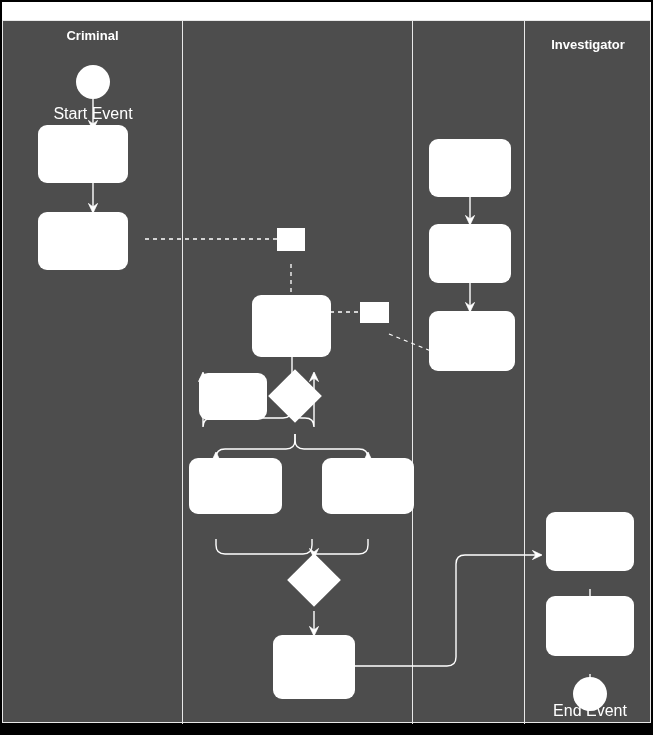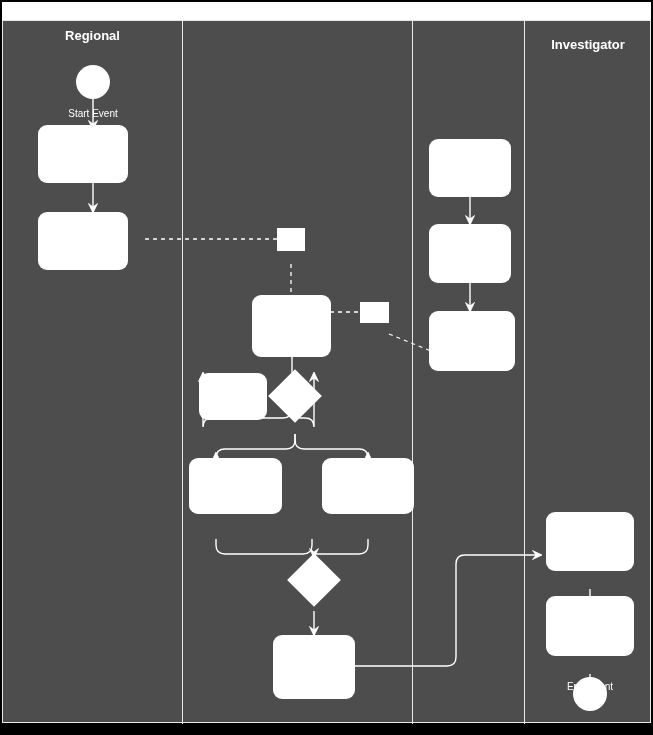--- a/index.html
+++ b/index.html
@@ -83,21 +83,21 @@
 
   .gateway {
     position: absolute;
     background: #ffffff;
     transform: rotate(45deg);
   }
 
   .event-label {
     position: absolute;
     color: #ffffff;
-    font-size: 10px;
+    font-size: 16px;
     text-align: center;
     white-space: nowrap;
     line-height: 12px;
   }
 
   
   #connectors {
     position: absolute;
     left: 0;
     top: 0;
@@ -113,21 +113,21 @@
 
   <div id="top-strip"></div>
 
   <div id="pool">
 
     <div class="lane-divider" style="left:179px;"></div>
     <div class="lane-divider" style="left:409px;"></div>
     <div class="lane-divider" style="left:521px;"></div>
 
     <div class="lane-label" style="left:0px; top:6px; width:179px;">
-      <div>Regional</div>
+      <div>Criminal</div>
     </div>
 
 
 
     <div class="lane-label" style="left:522px; top:15px; width:126px;">
       <div>Investigator</div>
     </div>
 
     <svg id="connectors" viewBox="0 0 649 703" xmlns="http://www.w3.org/2000/svg">
       <defs>
@@ -198,16 +198,16 @@
     <div class="task" style="left:270px; top:614px; width:82px; height:64px;"></div>
 
     <div class="task" style="left:426px; top:118px; width:82px; height:58px;"></div>
     <div class="task" style="left:426px; top:203px; width:82px; height:59px;"></div>
     <div class="task" style="left:426px; top:290px; width:86px; height:60px;"></div>
 
     <div class="task" style="left:543px; top:491px; width:88px; height:59px;"></div>
     <div class="task" style="left:543px; top:575px; width:88px; height:60px;"></div>
 
     <div class="event" style="left:570px; top:656px; width:34px; height:34px;"></div>
-    <div class="event-label" style="left:537px; top:660px; width:100px;text-align:center;">End Event</div>
+    <div class="event-label" style="left:537px; top:684px; width:100px;text-align:center;">End Event</div>
 
   </div>
 </div>
 
 </body></html>

